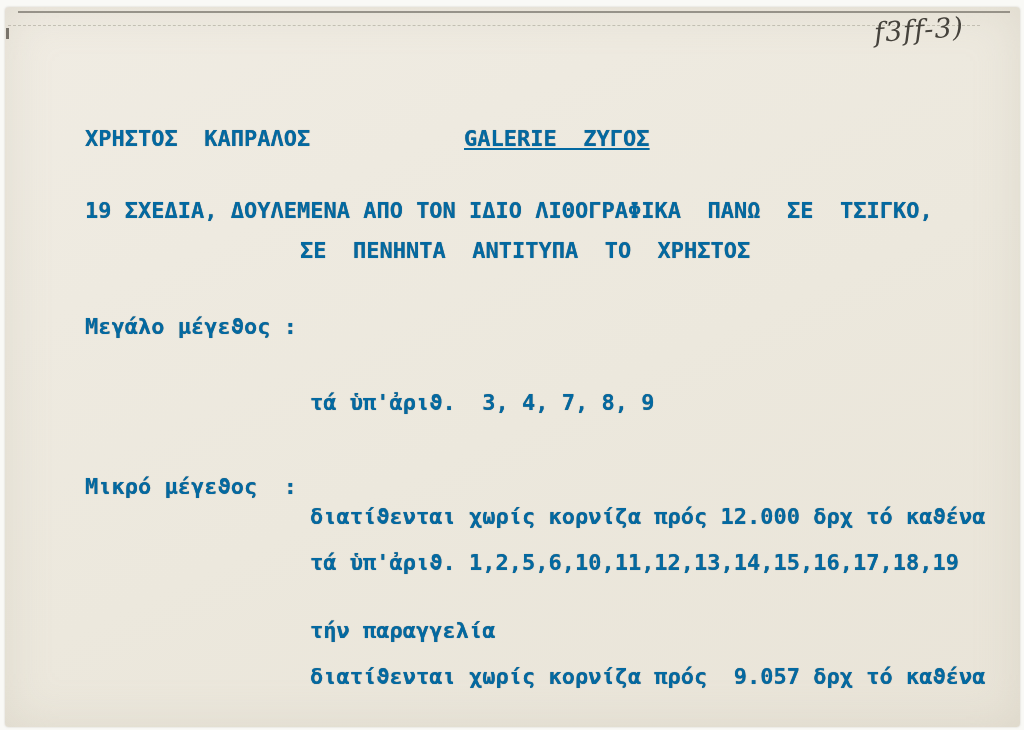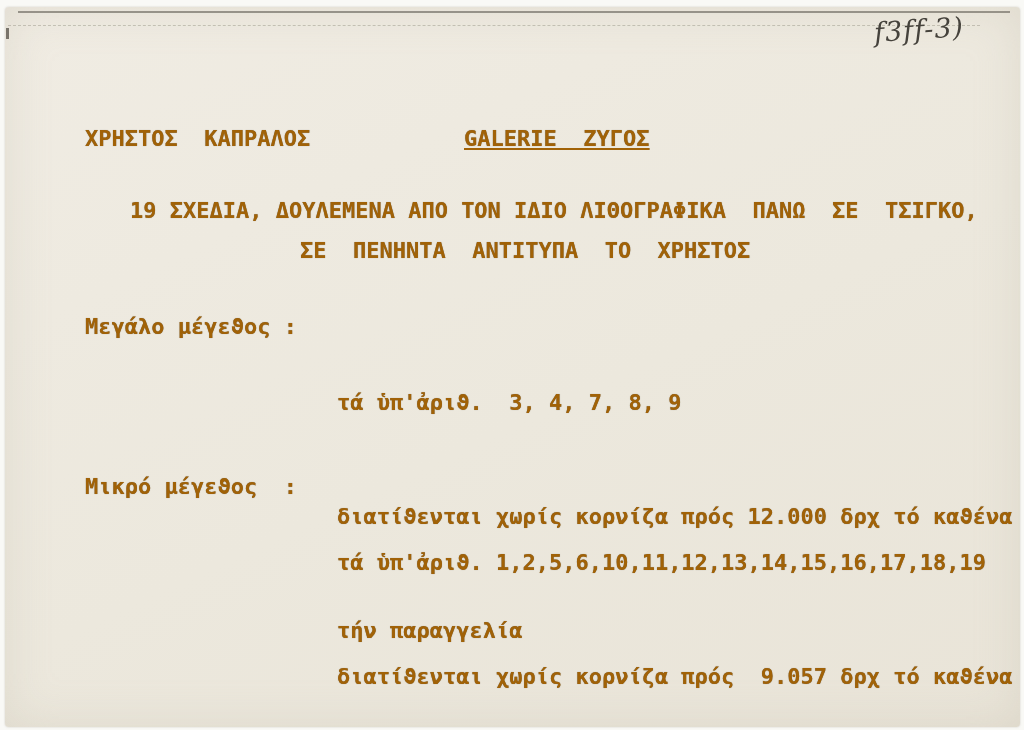--- a/index.html
+++ b/index.html
@@ -50,21 +50,21 @@
     top: 28px;
     left: 6px;
     width: 3px;
     height: 11px;
     background: #5c584f;
     opacity: 0.8;
     z-index: 3;
   }
   .type {
     position: absolute;
-    color: #a16207;
+    color: #0369a1;
     font-size: 22px;
     font-weight: 700;
     line-height: 38px;
     white-space: pre;
     text-shadow: 0 0 0.7px rgba(45, 42, 37, 0.65);
     z-index: 5;
   }
   .annotation {
     position: absolute;
     top: 14px;
@@ -75,27 +75,27 @@
     font-weight: 500;
     color: #45423c;
     transform: rotate(-4deg);
     letter-spacing: 1px;
     white-space: pre;
     z-index: 6;
   }
   .header-artist  { top: 120px; left: 85px;  }
   .header-gallery { top: 120px; left: 464px; text-decoration: underline; }
   .header-dates   { top: 120px; left: 700px; }
-  .intro-1 { top: 192px; left: 85px; margin-left: 45px;  }
+  .intro-1 { top: 192px; left: 85px;  }
   .intro-2 { top: 232px; left: 300px; }
   .sec1-label { top: 308px; left: 85px;  }
   .sec1-body  { top: 308px; left: 310px; }
   .sec2-label { top: 468px; left: 85px;  }
   .sec2-body  { top: 468px; left: 310px; }
-  .body-line { line-height: 38px; white-space: pre; margin-left: 27px; }
+  .body-line { line-height: 38px; white-space: pre; }
 </style>
 </head>
 <body>
 
 <div class="canvas">
   <div class="edge-line"></div>
   <div class="edge-dotted"></div>
   <div class="edge-tick"></div>
   <div class="paper"></div>
 

